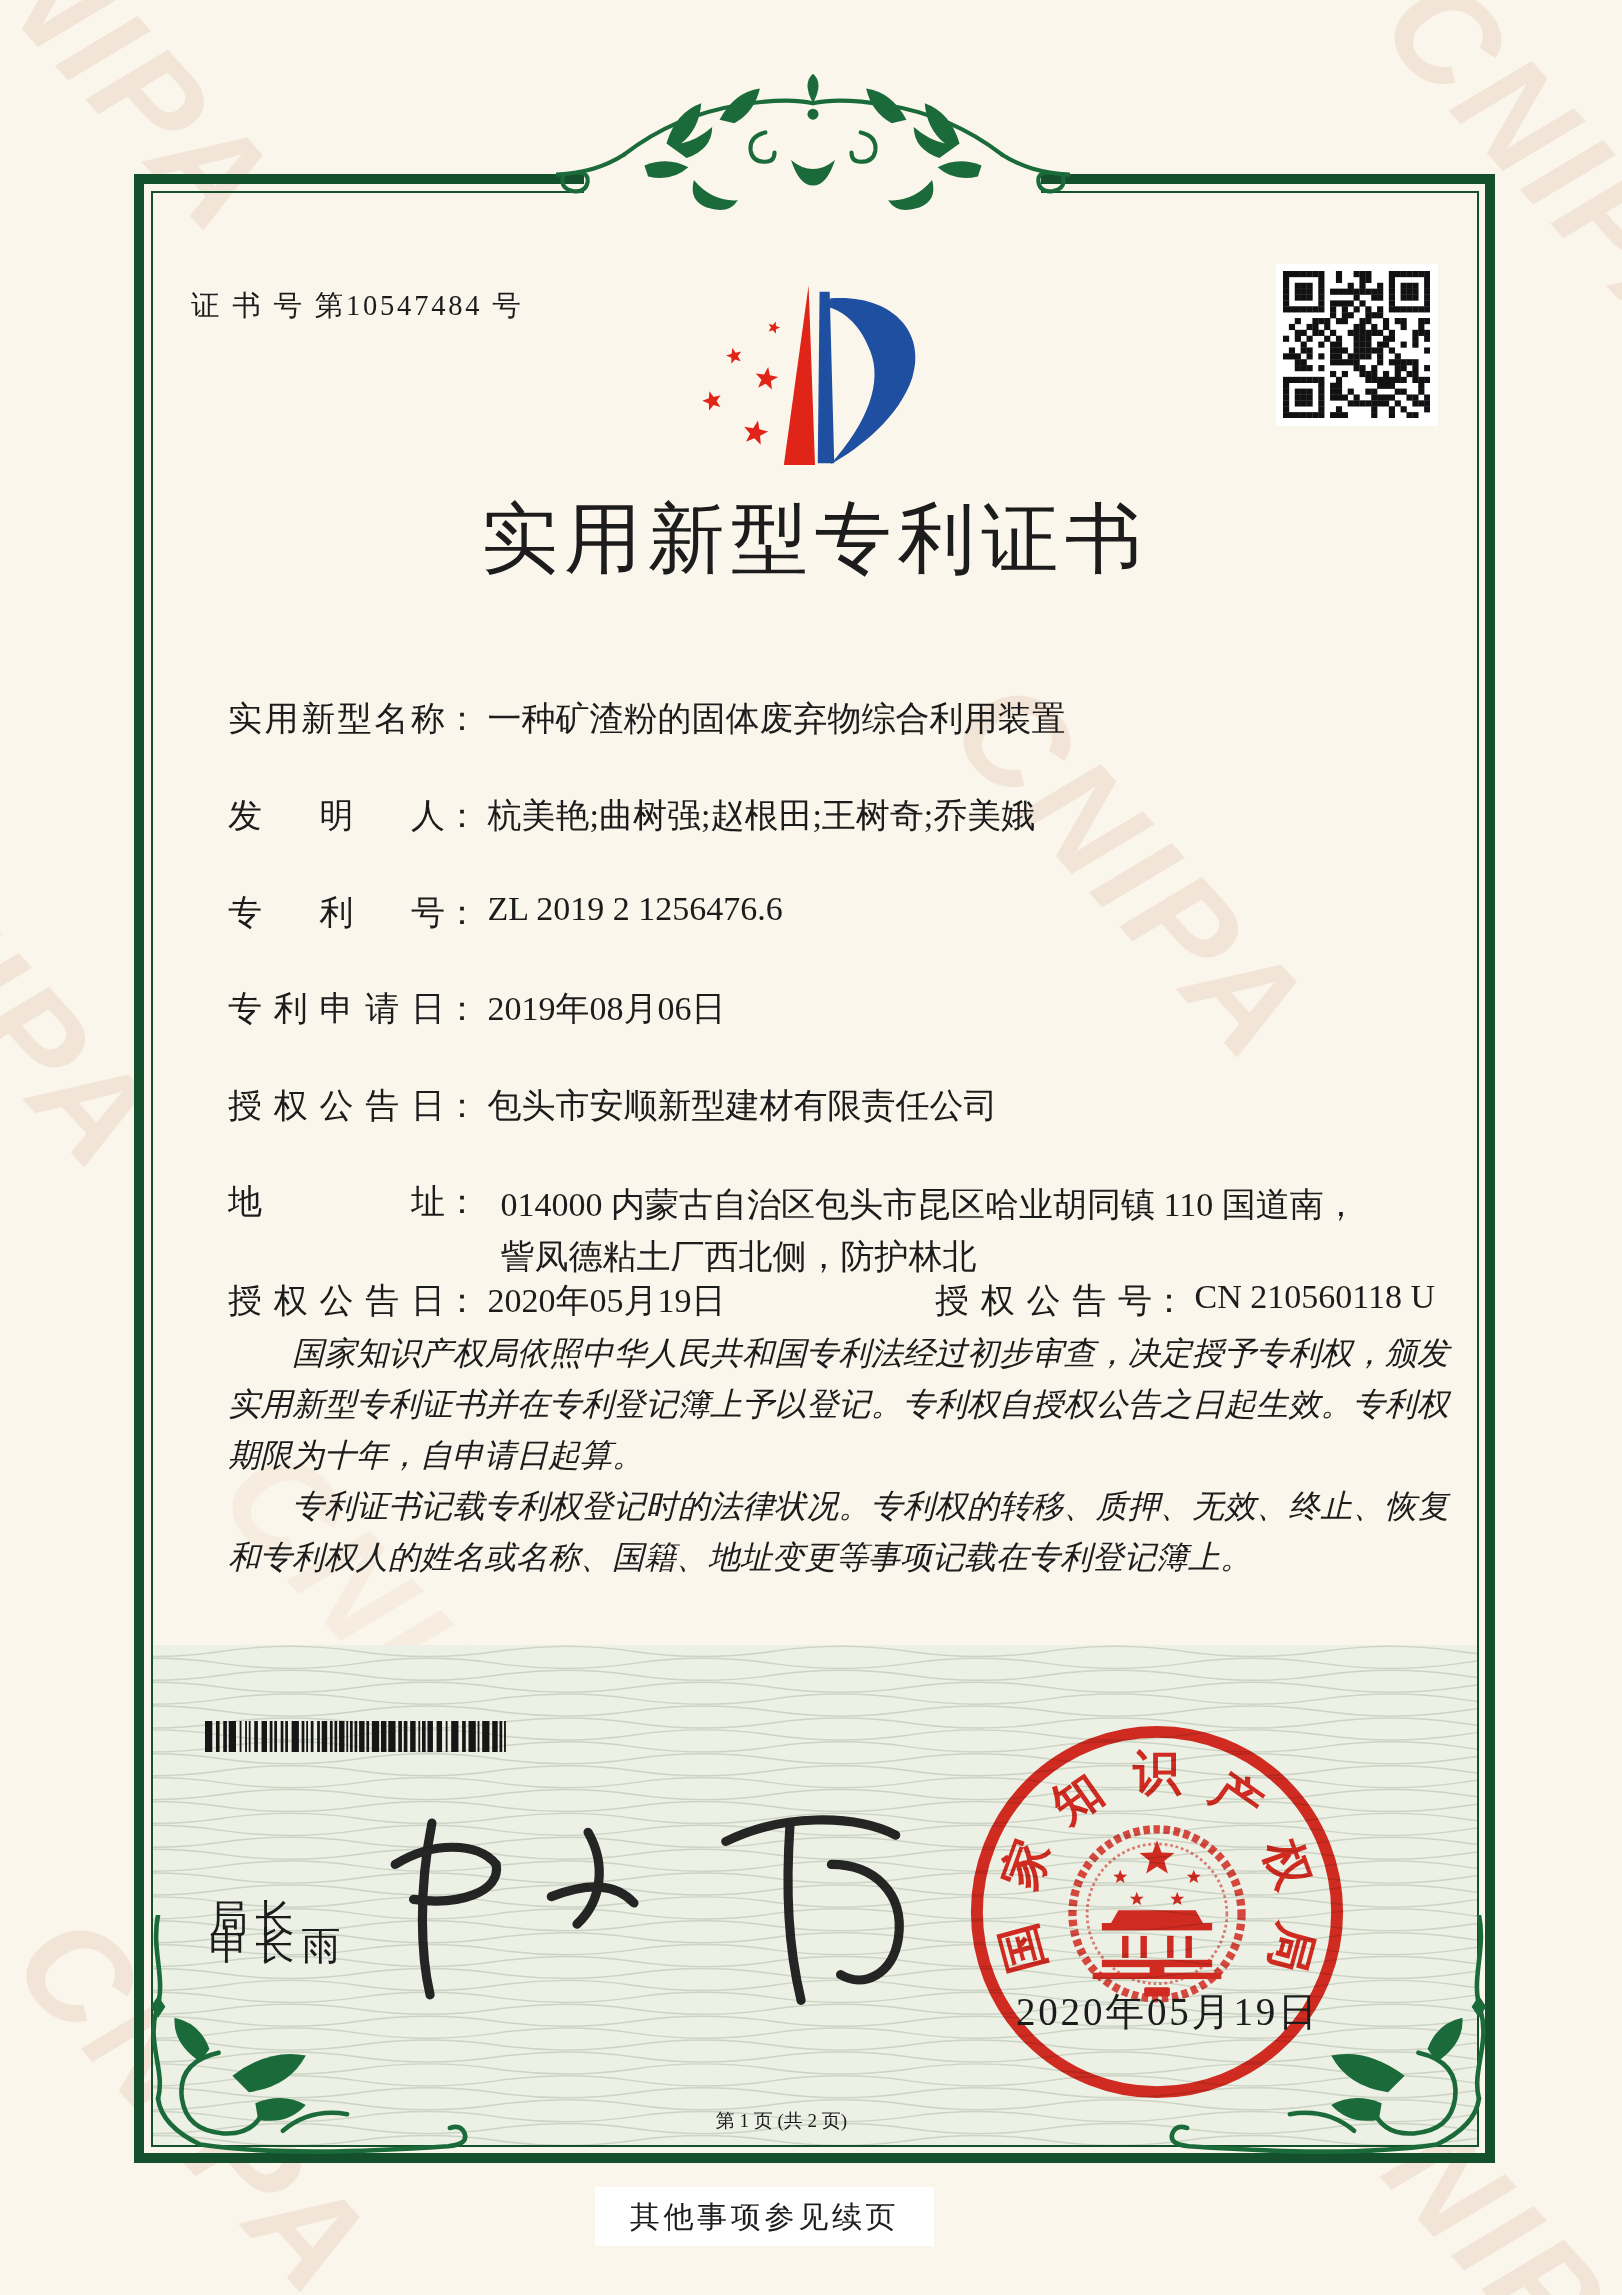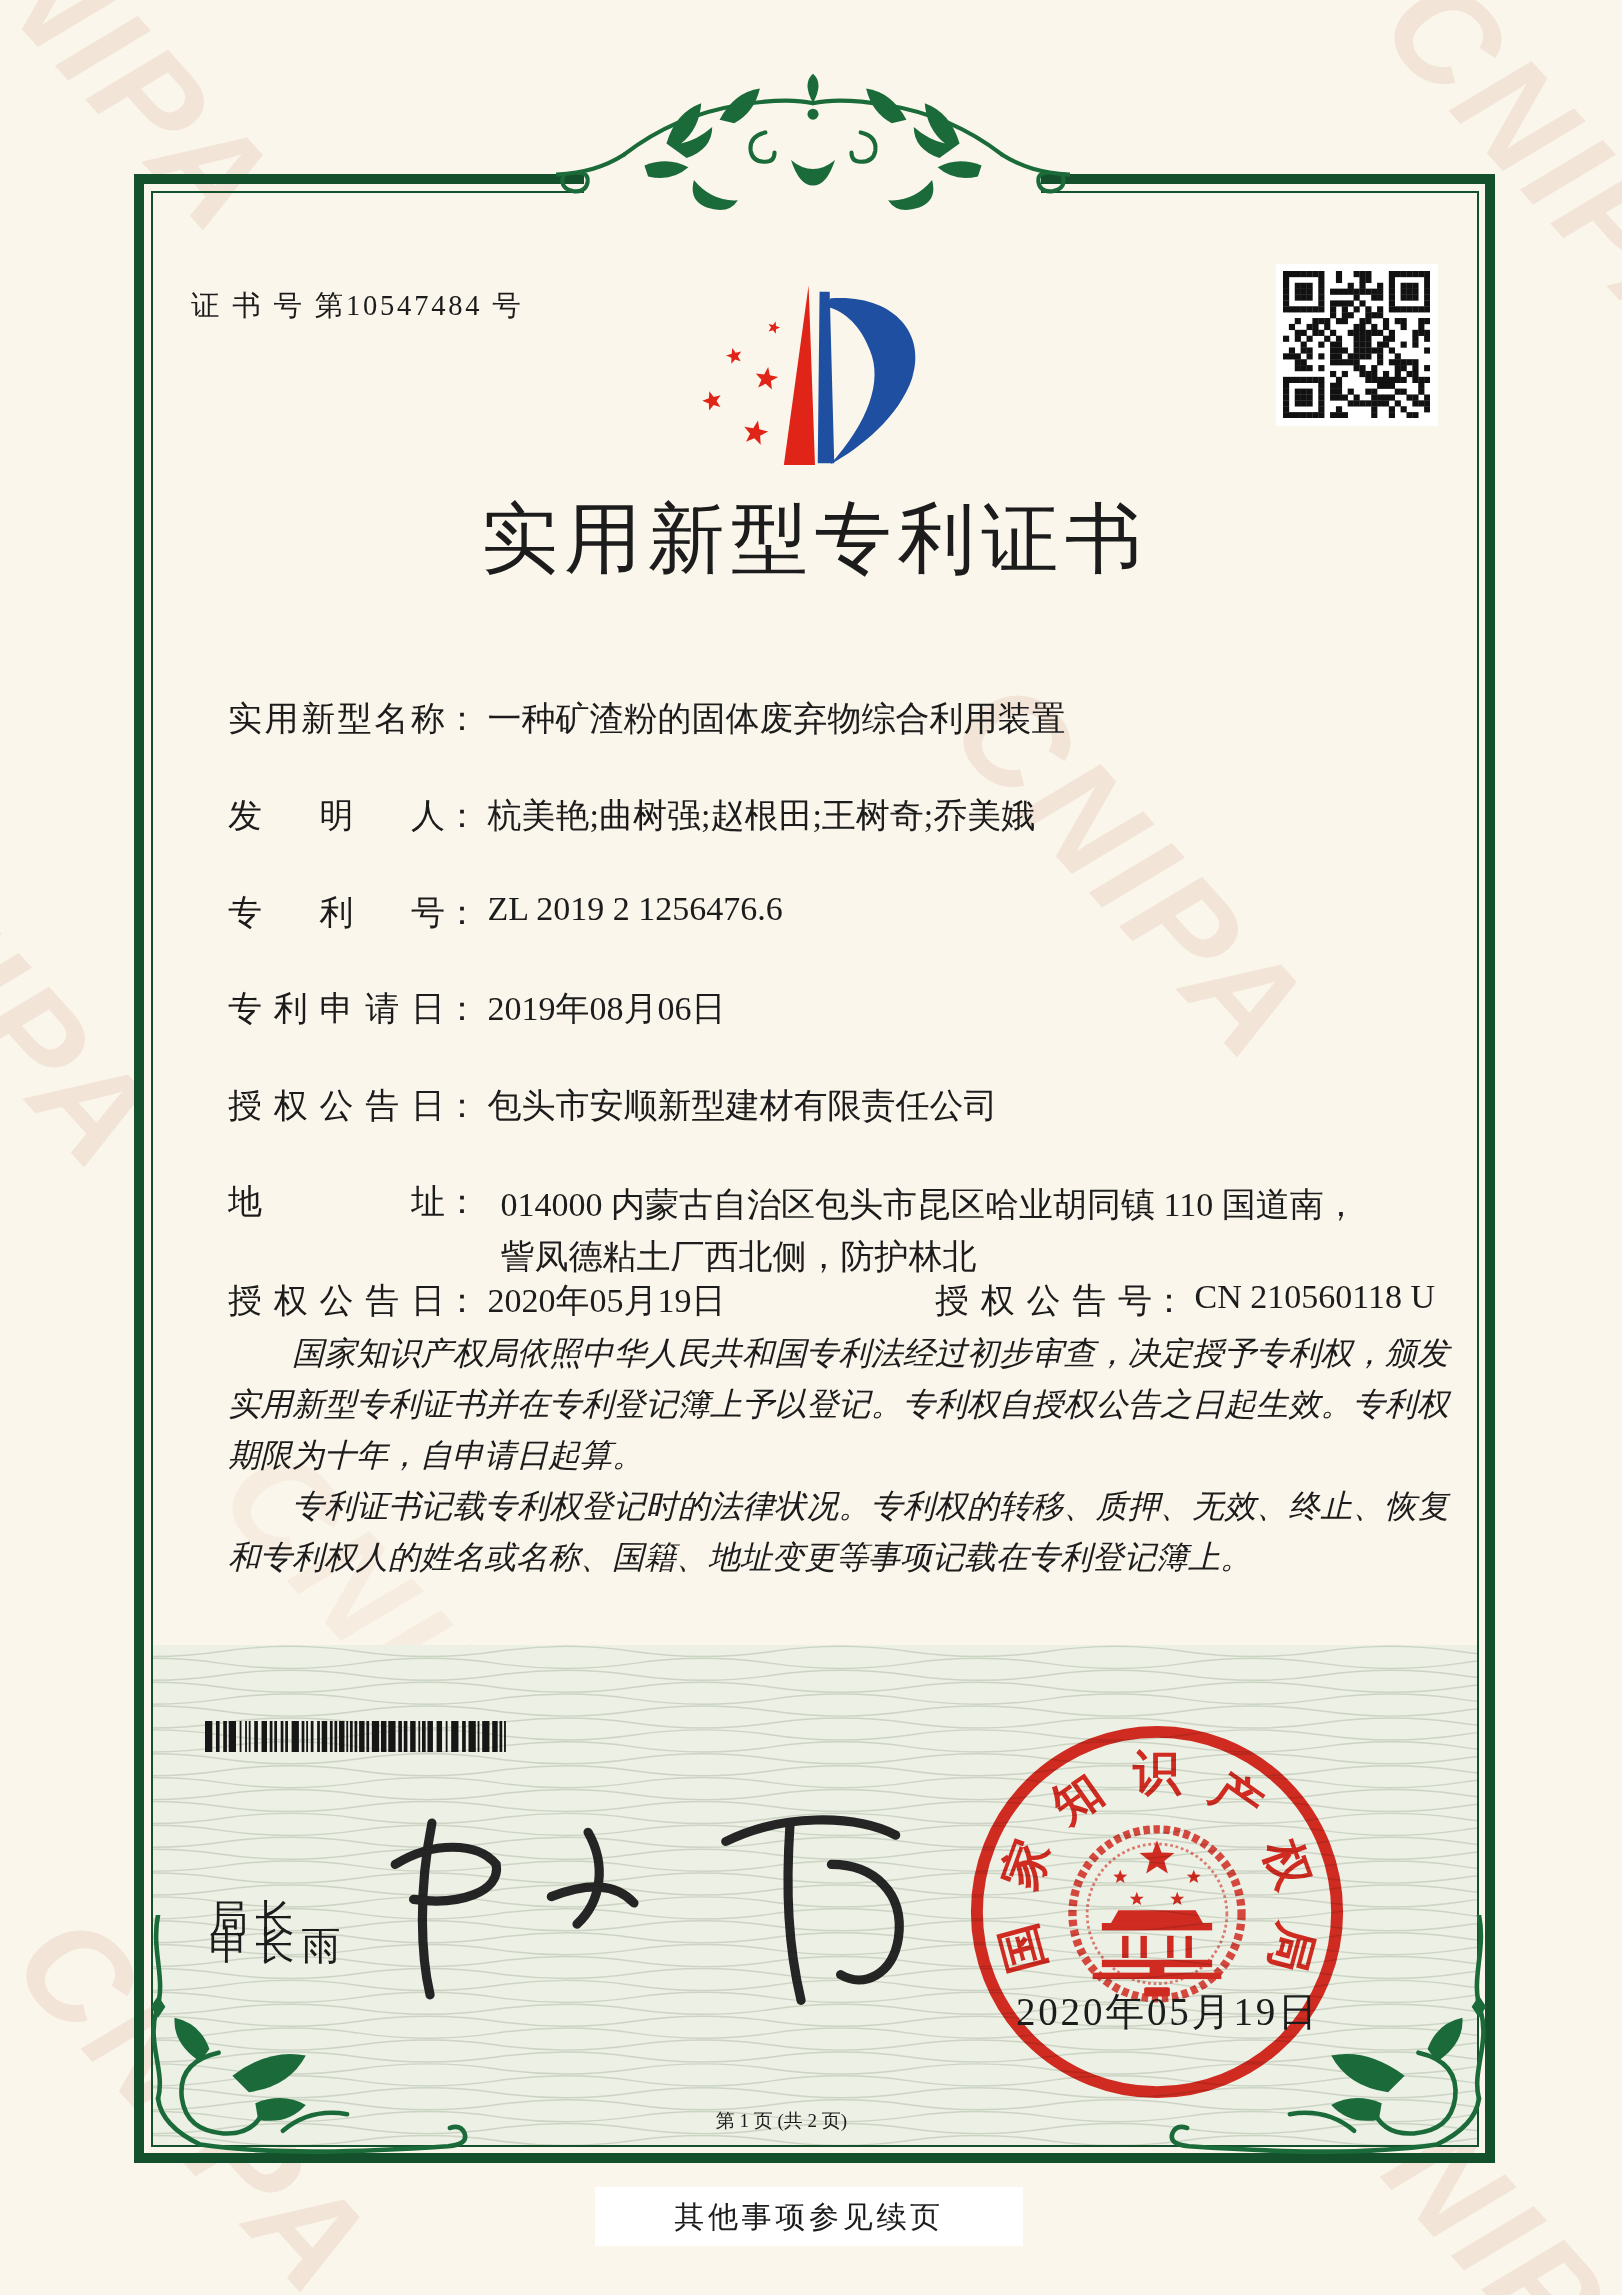--- a/index.html
+++ b/index.html
@@ -51,21 +51,21 @@
   .director-title{left:209px;top:1850px;z-index:6;
     font-family:"Liberation Sans","DejaVu Sans",sans-serif;
     font-size:39px;letter-spacing:7.3px;margin-top:42px;}
   .director-name{left:209px;top:1919px;z-index:6;
     font-family:"Liberation Sans","DejaVu Sans",sans-serif;
     font-size:39px;letter-spacing:7.3px;}
   #signature{left:386px;top:1768px;z-index:6;}
   #seal{left:964px;top:1719px;z-index:6;mix-blend-mode:multiply;opacity:.95;}
   .seal-date{left:1016px;top:1985px;z-index:7;font-size:39px;letter-spacing:2.8px;}
   .page-info{left:101px;top:2108px;width:1361px;text-align:center;z-index:6;font-size:19px;}
-  .footer-note{left:595px;top:2187px;width:428px;height:59px;background:#ffffff;
+  .footer-note{left:595px;top:2187px;width:339px;height:59px;background:#ffffff;
     z-index:6;text-align:center;line-height:59px;font-size:30px;letter-spacing:3.7px;}
 </style>
 </head>
 <body>
 
 <svg id="waveband" class="abs" width="1326" height="501" style="background:#edf0e5" viewBox="0 0 1444 546">
     <path d="M -75 -6 q 75 -11 150 0 t 150 0 t 150 0 t 150 0 t 150 0 t 150 0 t 150 0 t 150 0 t 150 0 t 150 0 t 150 0 t 150 0" fill="none" stroke="#c6cfbe" stroke-width="1.6" opacity="0.85"></path>
     <path d="M -75 7 q 75 11 150 0 t 150 0 t 150 0 t 150 0 t 150 0 t 150 0 t 150 0 t 150 0 t 150 0 t 150 0 t 150 0 t 150 0" fill="none" stroke="#c6cfbe" stroke-width="1.6" opacity="0.85"></path>
     <path d="M -75 20 q 75 -11 150 0 t 150 0 t 150 0 t 150 0 t 150 0 t 150 0 t 150 0 t 150 0 t 150 0 t 150 0 t 150 0 t 150 0" fill="none" stroke="#c6cfbe" stroke-width="1.6" opacity="0.85"></path>
     <path d="M -75 33 q 75 11 150 0 t 150 0 t 150 0 t 150 0 t 150 0 t 150 0 t 150 0 t 150 0 t 150 0 t 150 0 t 150 0 t 150 0" fill="none" stroke="#c6cfbe" stroke-width="1.6" opacity="0.85"></path>

